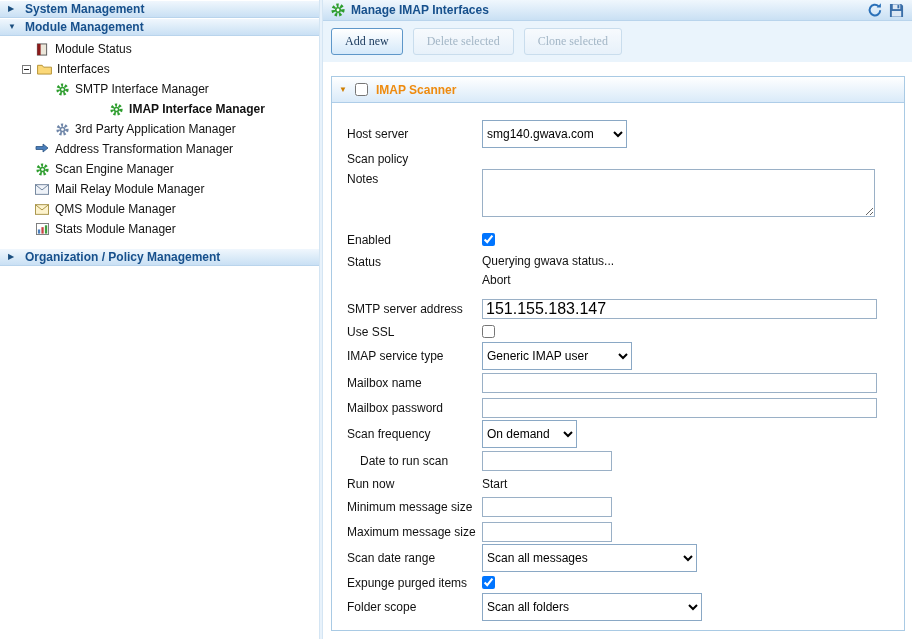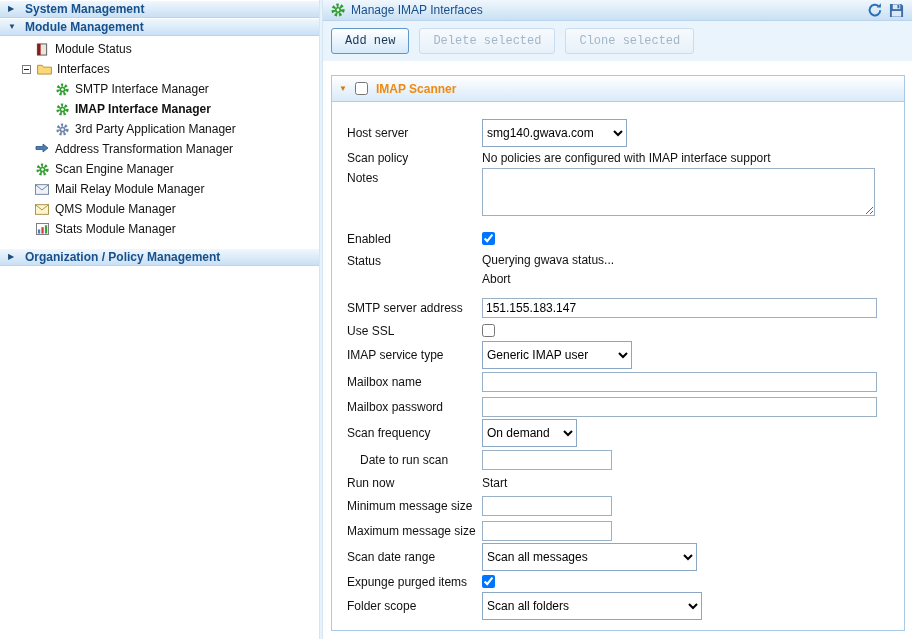--- a/index.html
+++ b/index.html
@@ -16,35 +16,35 @@
   .sec-label{font-weight:bold;color:var(--header-text,#17508c);}
   .side-section.org{margin-top:9px;}
   .tree{padding-top:3px;}
   .tree-item{height:20px;display:flex;align-items:center;gap:5px;cursor:pointer;white-space:nowrap;}
   .lvl1{padding-left:34px;}
   .lvl1.has-exp{padding-left:22px;}
   .lvl2{padding-left:54px;}
   .ticon{display:inline-flex;width:16px;justify-content:center;flex:none;}
   .expander{width:9px;height:9px;border:1px solid #7a7a7a;background:#fff;position:relative;flex:none;}
   .expander::after{content:"";position:absolute;left:1px;right:1px;top:3px;border-top:1px solid #222;}
-  .selected{font-weight:bold;}
+  .selected{font-weight:bold;justify-content:center;}
 
   
   .splitter{width:4px;flex:none;background:#e8f2fb;border-left:1px solid #d4e5f3;border-right:1px solid #d4e5f3;cursor:col-resize;}
 
   
   .main{flex:1;display:flex;flex-direction:column;min-width:0;}
   .main-header{height:21px;flex:none;display:flex;align-items:center;gap:6px;padding:0 8px;
     background:linear-gradient(var(--hdr-top,#f0f7fd),var(--hdr-bot,#c9e0f4));border-bottom:1px solid #b9d4ec;}
-  .main-title{font-weight:normal;color:var(--header-text,#17508c);}
+  .main-title{font-weight:bold;color:var(--header-text,#17508c);}
   .header-actions{margin-left:auto;display:flex;gap:6px;align-items:center;}
   .icon-btn{display:inline-flex;cursor:pointer;}
 
   .toolbar{flex:none;background:var(--toolbar-bg,#eaf4fc);padding:7px 8px;display:flex;gap:10px;}
-  .tb{font-family:Liberation Mono, monospace;font-size:12px;padding:5px 13px;border-radius:3px;
+  .tb{font-family:Liberation Serif, serif;font-size:12px;padding:5px 13px;border-radius:3px;
     border:1px solid var(--button-border,#5e97c9);background:linear-gradient(#ffffff,#d5e9fa);
     color:#16365a;cursor:pointer;}
   .tb:disabled{border-color:#c9dded;background:linear-gradient(#f7fafd,#e7f1fa);color:var(--disabled-text,#a3b6c6);cursor:default;}
 
   .content{flex:1;display:flex;flex-direction:column;padding:14px 7px 8px 8px;min-height:0;background:#fff;}
   .panel{flex:1;border:1px solid var(--panel-border,#a9cae4);display:flex;flex-direction:column;min-height:0;background:#fff;}
   .panel-header{flex:none;height:26px;display:flex;align-items:center;gap:8px;padding:0 7px;
     background:linear-gradient(#ffffff,#d9eaf9);border-bottom:1px solid #aecde8;}
   .panel-arrow{color:#cf7e00;font-size:8px;line-height:1;cursor:pointer;}
   .panel-title{color:var(--section-title,#ee8b0f);font-weight:bold;}
@@ -53,21 +53,21 @@
   .row{display:grid;grid-template-columns:135px auto;align-items:center;min-height:25px;}
   .row.compact{min-height:21px;}
   .row.top{align-items:start;}
   .row.top label{margin-top:3px;}
   .notes-row{min-height:58px;}
   .status-row{min-height:44px;}
   label{color:#111;}
   .indent{padding-left:13px;}
   .ctl{display:flex;align-items:center;}
   select{font-family:inherit;font-size:12px;height:28px;border:1px solid #8aa8c5;background:#fff;}
-  input[type=text],input[type=password]{font-family:inherit;font-size:12px;height:20px;padding:2px 3px;border:1px solid #9ab0c6;}
+  input[type=text],input[type=password]{font-family:inherit;font-size:16px;height:20px;padding:2px 3px;border:1px solid #9ab0c6;}
   textarea{font-family:inherit;font-size:12px;width:393px;height:48px;border:1px solid #9ab0c6;padding:2px 3px;}
   input[type=checkbox]{width:13px;height:13px;margin:0;}
   .w145{width:145px}.w175{width:175px}.w150{width:150px}.w95{width:95px}.w130{width:130px}
   .w215{width:215px}.w220{width:220px}.w395{width:395px}
   .status-line{line-height:19px;}
   .action-text{cursor:pointer;}
 </style>
 </head>
 <body>
 
@@ -255,23 +255,20 @@
             <div class="ctl">
                 <select class="w145">
               <option>smg140.gwava.com</option>
             </select>
               </div>
           </div>
 
 
           <div class="row compact">
             <label>Scan policy</label>
-            <div class="ctl">
-                <span>No policies are configured with IMAP interface support</span>
-              </div>
           </div>
 
           <div class="row top notes-row">
             <label>Notes</label>
             <div class="ctl">
                 <textarea style=""></textarea>
               </div>
           </div>
 
           <div class="row">

